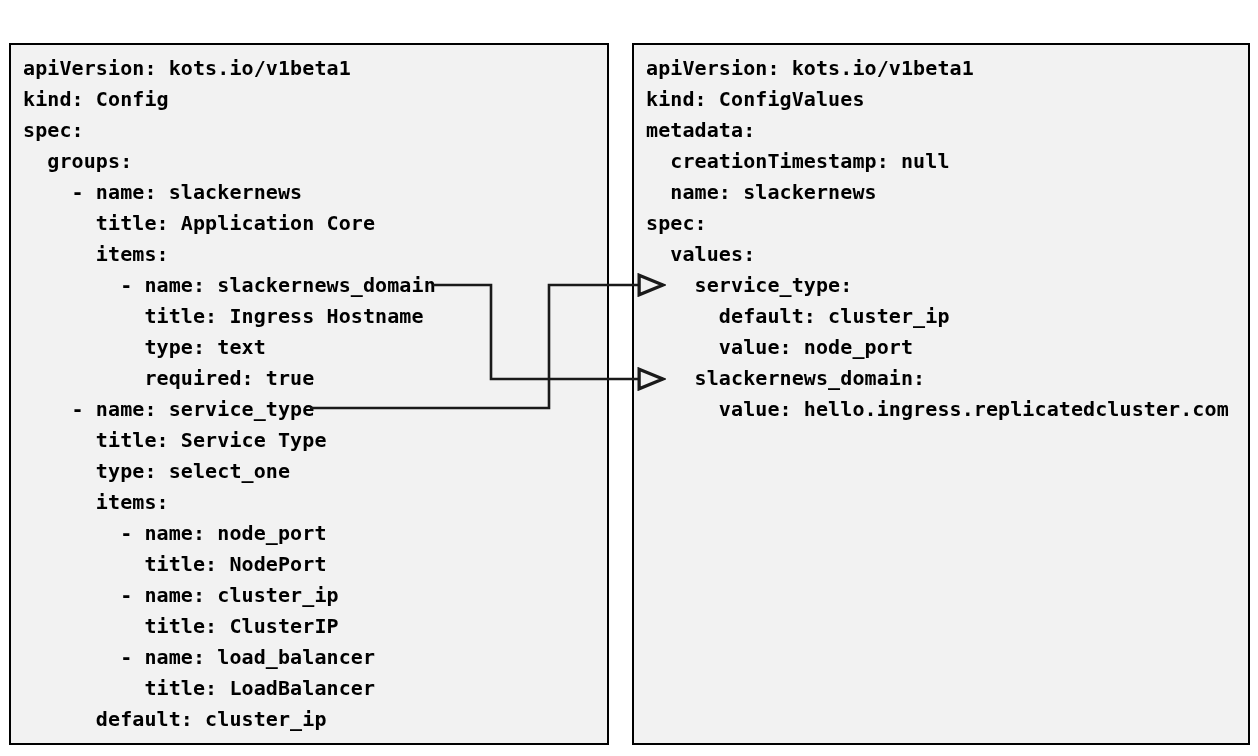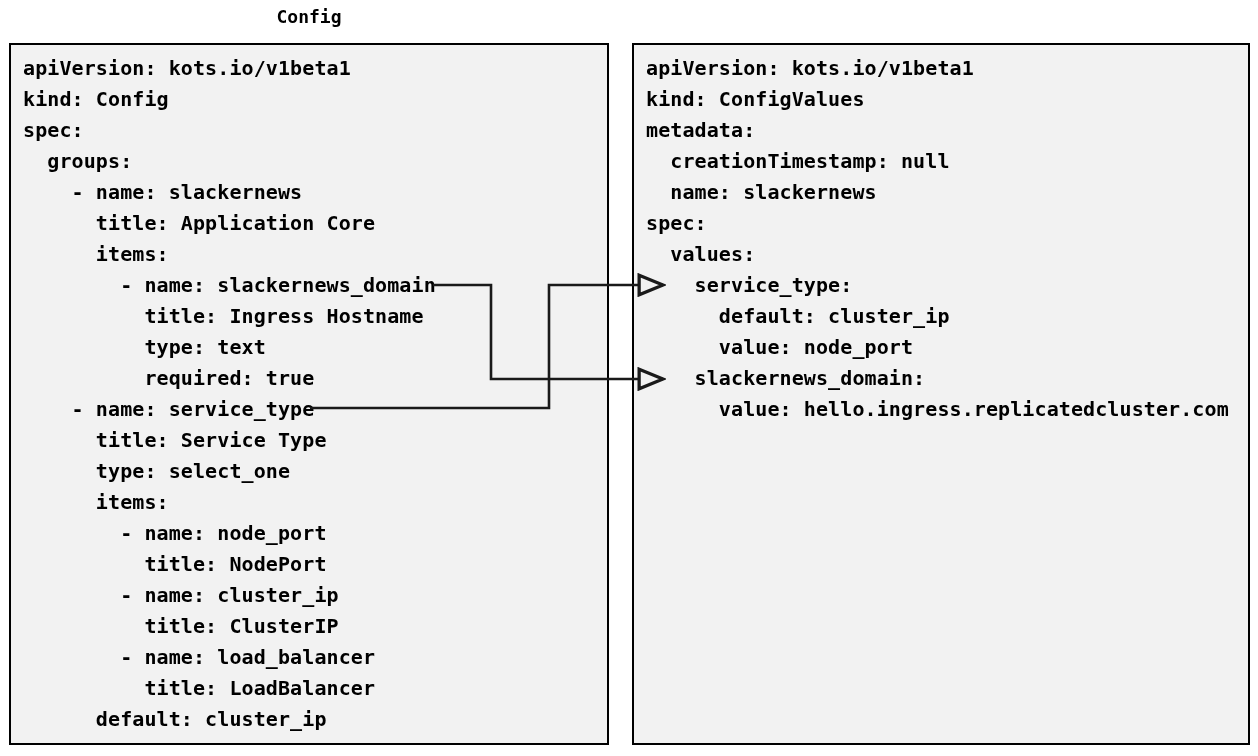--- a/index.html
+++ b/index.html
@@ -67,21 +67,20 @@
     width: 1258px;
     height: 756px;
     pointer-events: none;
   }
 </style>
 </head>
 <body style="background: rgb(255, 255, 255);">
 
 <div class="diagram">
 
-  <div class="panel-title" id="title-config" style="color: rgb(0, 0, 0);">Config</div>
 
   <div class="panel-title" id="title-values" style="color: rgb(0, 0, 0); margin-top: 42px;">ConfigValues</div>
 
   <div class="yaml-panel" id="panel-config" style="background: rgb(242, 242, 242); border-color: rgb(0, 0, 0);">
     <div class="yaml-body" id="config-body" style="color: rgb(0, 0, 0);"><div class="yaml-line">apiVersion: kots.io/v1beta1</div><div class="yaml-line">kind: Config</div><div class="yaml-line">spec:</div><div class="yaml-line">  groups:</div><div class="yaml-line">    - name: slackernews</div><div class="yaml-line">      title: Application Core</div><div class="yaml-line">      items:</div><div class="yaml-line">        - name: slackernews_domain</div><div class="yaml-line">          title: Ingress Hostname</div><div class="yaml-line">          type: text</div><div class="yaml-line">          required: true</div><div class="yaml-line">    - name: service_type</div><div class="yaml-line">      title: Service Type</div><div class="yaml-line">      type: select_one</div><div class="yaml-line">      items:</div><div class="yaml-line">        - name: node_port</div><div class="yaml-line">          title: NodePort</div><div class="yaml-line">        - name: cluster_ip</div><div class="yaml-line">          title: ClusterIP</div><div class="yaml-line">        - name: load_balancer</div><div class="yaml-line">          title: LoadBalancer</div><div class="yaml-line">      default: cluster_ip</div></div>
   </div>
 
   <div class="yaml-panel" id="panel-values" style="background: rgb(242, 242, 242); border-color: rgb(0, 0, 0);">
     <div class="yaml-body" id="values-body" style="color: rgb(0, 0, 0);"><div class="yaml-line">apiVersion: kots.io/v1beta1</div><div class="yaml-line">kind: ConfigValues</div><div class="yaml-line">metadata:</div><div class="yaml-line">  creationTimestamp: null</div><div class="yaml-line">  name: slackernews</div><div class="yaml-line">spec:</div><div class="yaml-line">  values:</div><div class="yaml-line">    service_type:</div><div class="yaml-line">      default: cluster_ip</div><div class="yaml-line">      value: node_port</div><div class="yaml-line">    slackernews_domain:</div><div class="yaml-line">      value: hello.ingress.replicatedcluster.com</div></div>
   </div>

